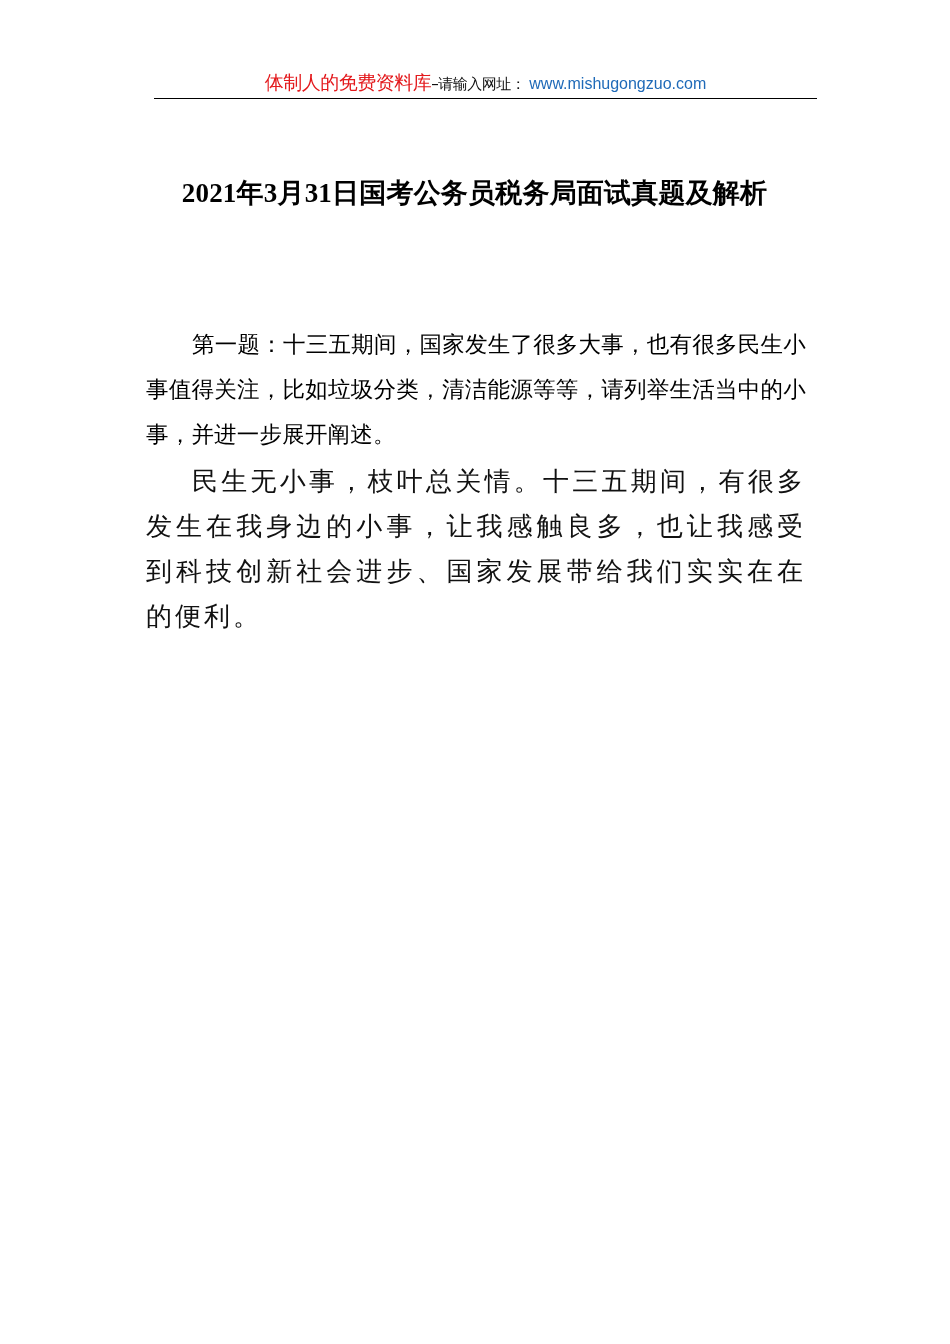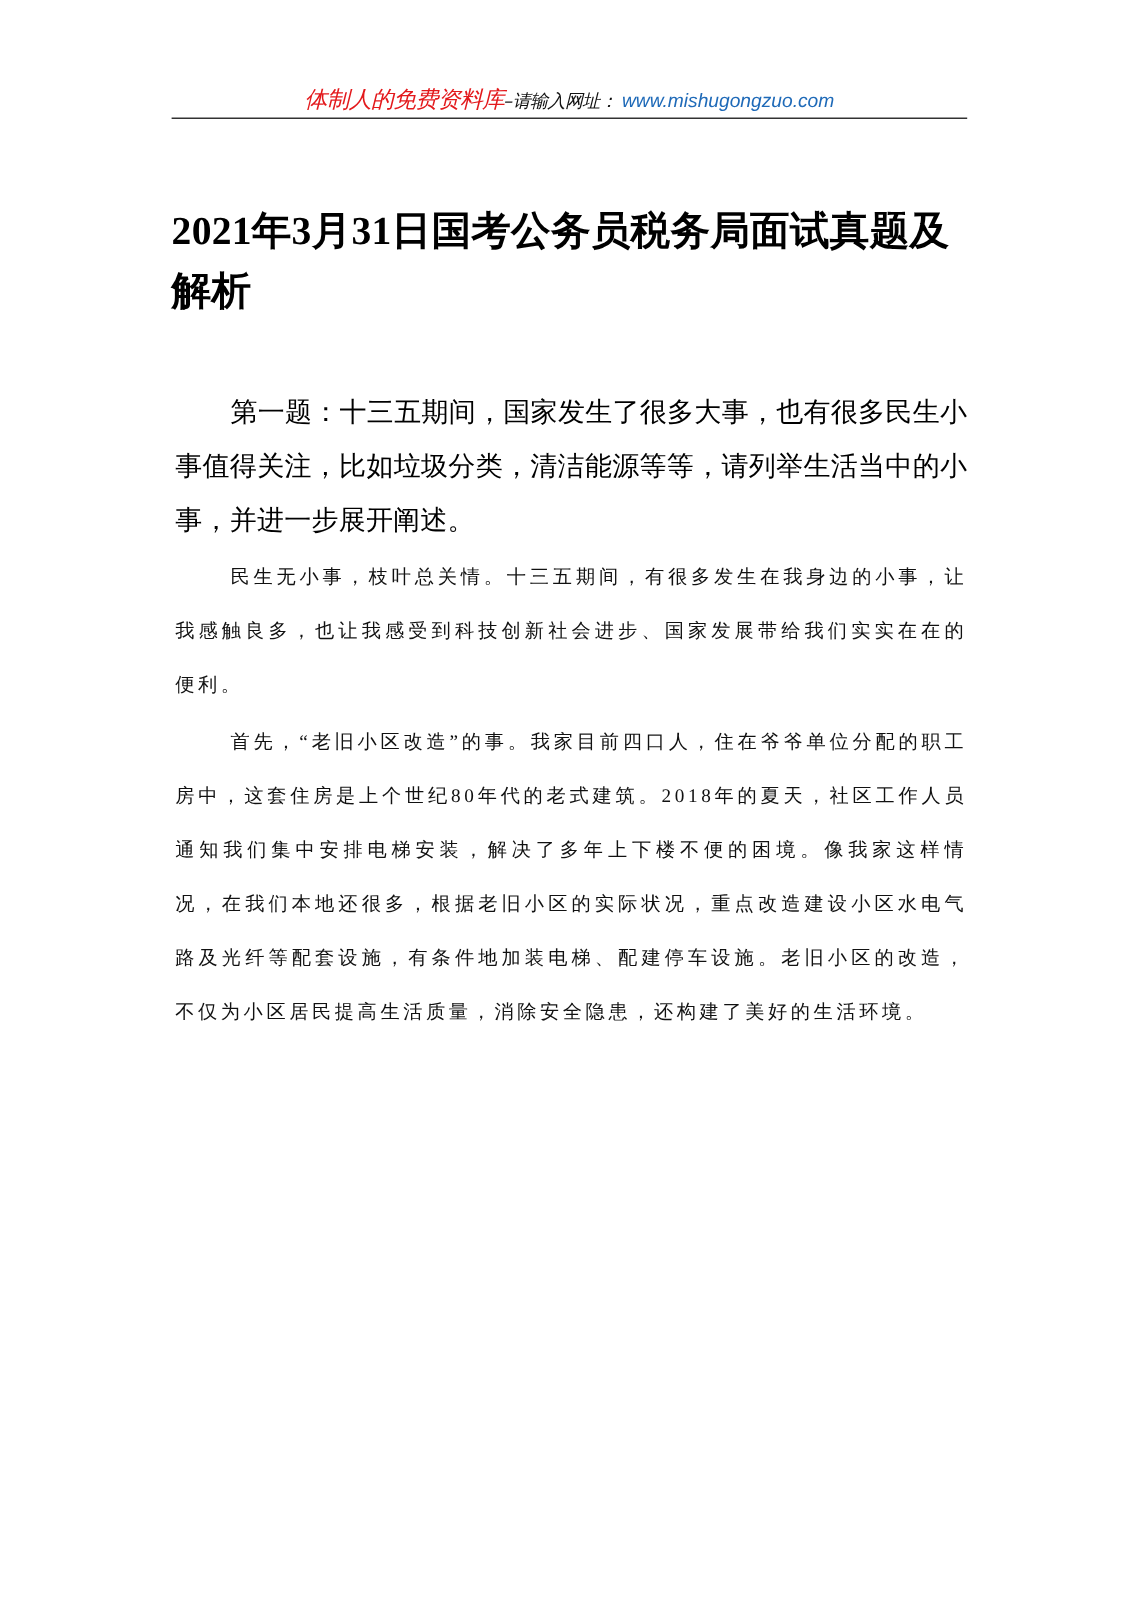--- a/index.html
+++ b/index.html
@@ -10,29 +10,28 @@
     body {
       width: 950px;
       height: 1344px;
       position: relative;
       overflow: hidden;
       font-family: "DejaVu Sans", "Liberation Sans", sans-serif;
       color: #000;
     }
     .page-header {
       position: absolute;
-      left: 143px;
+      left: 154px;
       top: 70px;
       width: 663px;
       height: 28px;
       border-bottom: 1.5px solid #000;
       text-align: center;
       white-space: nowrap;
       font-size: 0;
-      font-style: italic;
     }
     .header-brand {
       font-size: 19px;
       color: #e3191c;
       font-family: "DejaVu Sans", sans-serif;
       letter-spacing: -0.5px;
     }
     .header-prompt {
       font-size: 15px;
       color: #111;
@@ -43,23 +42,24 @@
       font-size: 16px;
       color: #1f6ab8;
       font-family: "Liberation Sans", sans-serif;
       margin-left: 4px;
     }
     .doc-title {
       position: absolute;
       left: 143px;
       top: 168px;
       width: 663px;
+      text-align: center;
       font-family: "Liberation Serif", "DejaVu Serif", serif;
       font-weight: bold;
-      font-size: 33px;
+      font-size: 27px;
       line-height: 50px;
       letter-spacing: 0.2px;
       margin: 0;
     }
     .doc-body {
       position: absolute;
       left: 146px;
       top: 322px;
       width: 660px;
     }
@@ -67,22 +67,22 @@
       font-family: "DejaVu Sans", sans-serif;
       font-weight: normal;
       font-size: 22.5px;
       line-height: 45px;
       text-indent: 46px;
       margin: 0 0 0 0;
       text-align: justify;
       letter-spacing: 0.2px;
     }
     .para {
-      font-family: Liberation Serif, serif;
-      font-size: 16px;
+      font-family: Liberation Sans, sans-serif;
+      font-size: 26px;
       line-height: 45px;
       text-indent: 46px;
       margin: 0;
       text-align: justify;
       letter-spacing: 3px;
       color: #111;
     }
     .para.gap {
       margin-top: 2px;
     }
@@ -95,14 +95,13 @@
 
 <div class="page-header">
   <span class="header-brand">体制人的免费资料库</span><span class="header-prompt">–请输入网址：</span><span class="header-url">www.mishugongzuo.com</span>
 </div>
 
 <h1 class="doc-title">2021年3月31日国考公务员税务局面试真题及解析</h1>
 
 <div class="doc-body">
   <p class="question">第一题：十三五期间，国家发生了很多大事，也有很多民生小事值得关注，比如垃圾分类，清洁能源等等，请列举生活当中的小事，并进一步展开阐述。</p>
   <p class="para gap">民生无小事，枝叶总关情。十三五期间，有很多发生在我身边的小事，让我感触良多，也让我感受到科技创新社会进步、国家发展带给我们实实在在的便利。</p>
-  <p class="para gap">首先，“老旧小区改造”的事。我家目前四口人，住在爷爷单位分配的职工房中，这套住房是上个世纪80年代的老式建筑。2018年的夏天，社区工作人员通知我们集中安排电梯安装，解决了多年上下楼不便的困境。像我家这样情况，在我们本地还很多，根据老旧小区的实际状况，重点改造建设小区水电气路及光纤等配套设施，有条件地加装电梯、配建停车设施。老旧小区的改造，不仅为小区居民提高生活质量，消除安全隐患，还构建了美好的生活环境。</p>
 </div>
 
 </body></html>

